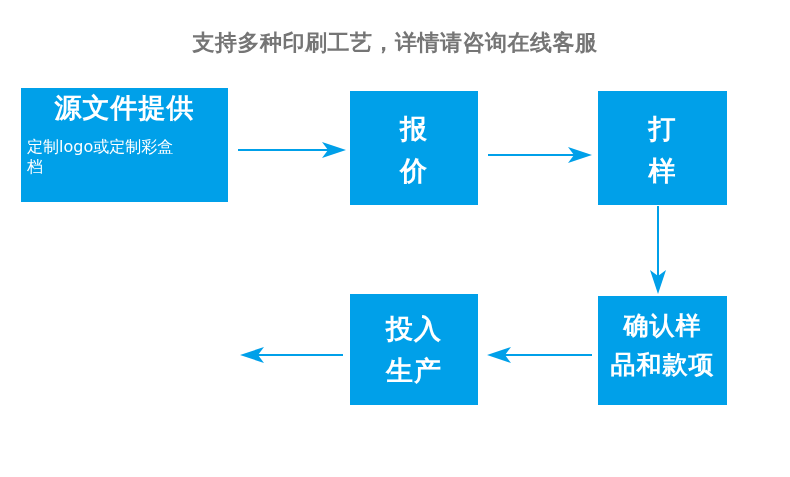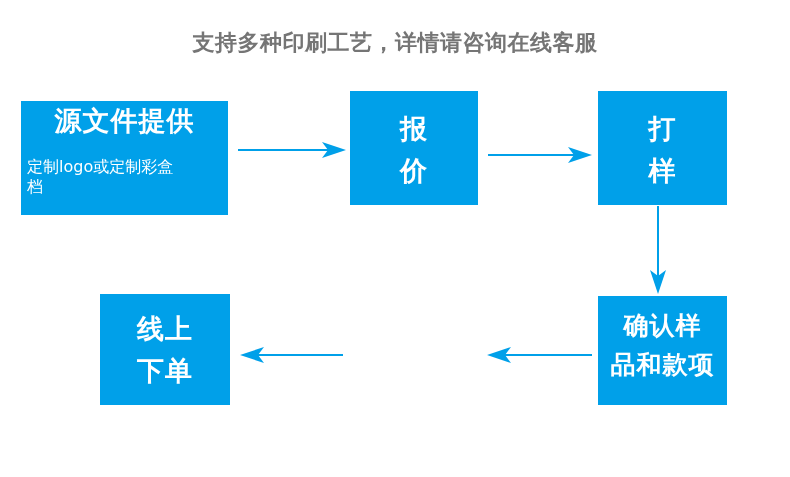--- a/index.html
+++ b/index.html
@@ -56,25 +56,25 @@
     letter-spacing: 1px;
   }
   .node-title.stacked {
     line-height: 1.55;
   }
   .node-sub {
     font-size: 16px;
     font-weight: normal;
     letter-spacing: 0;
     line-height: 1.28;
-    margin-top: 22px;
+    margin-top: 15px;
   }
 
   
-  #node-source   { left: 21px;  top: 101px;  width: 207px; height: 114px; }
+  #node-source   { left: 21px;  top: 88px;  width: 207px; height: 114px; }
   #node-source .node-inner { top: 6px; width: 250px; left: 0; transform: none; }
   #node-source .node-title { text-align: center; width: 207px; }
   #node-source .node-sub   { text-align: left; padding-left: 6px; }
 
   
   #node-quote    { left: 350px; top: 91px;  width: 128px; height: 114px; }
   #node-quote .node-inner { top: 17px; }
 
   
   #node-proof    { left: 598px; top: 91px;  width: 129px; height: 114px; }
@@ -158,28 +158,28 @@
     </div>
   </div>
 
   <div class="arrow" style="left:487px; top:343px;">
     <svg width="105" height="24" viewBox="0 0 105 24">
       <line x1="105" y1="12" x2="12" y2="12" stroke="#00a0e9" stroke-width="2"></line>
       <polygon points="0,12 24,4 18,12 24,20" fill="#00a0e9"></polygon>
     </svg>
   </div>
 
+  <div class="node" id="node-produce">
+    <div class="node-inner node-title stacked">
+      <div>投入</div>
+      <div>生产</div>
+    </div>
+  </div>
 
   <div class="arrow" style="left:240px; top:343px;">
     <svg width="103" height="24" viewBox="0 0 103 24">
       <line x1="103" y1="12" x2="12" y2="12" stroke="#00a0e9" stroke-width="2"></line>
       <polygon points="0,12 24,4 18,12 24,20" fill="#00a0e9"></polygon>
     </svg>
   </div>
 
-  <div class="node" id="node-order">
-    <div class="node-inner node-title stacked">
-      <div>线上</div>
-      <div>下单</div>
-    </div>
-  </div>
 
 </div>
 
 </body></html>

